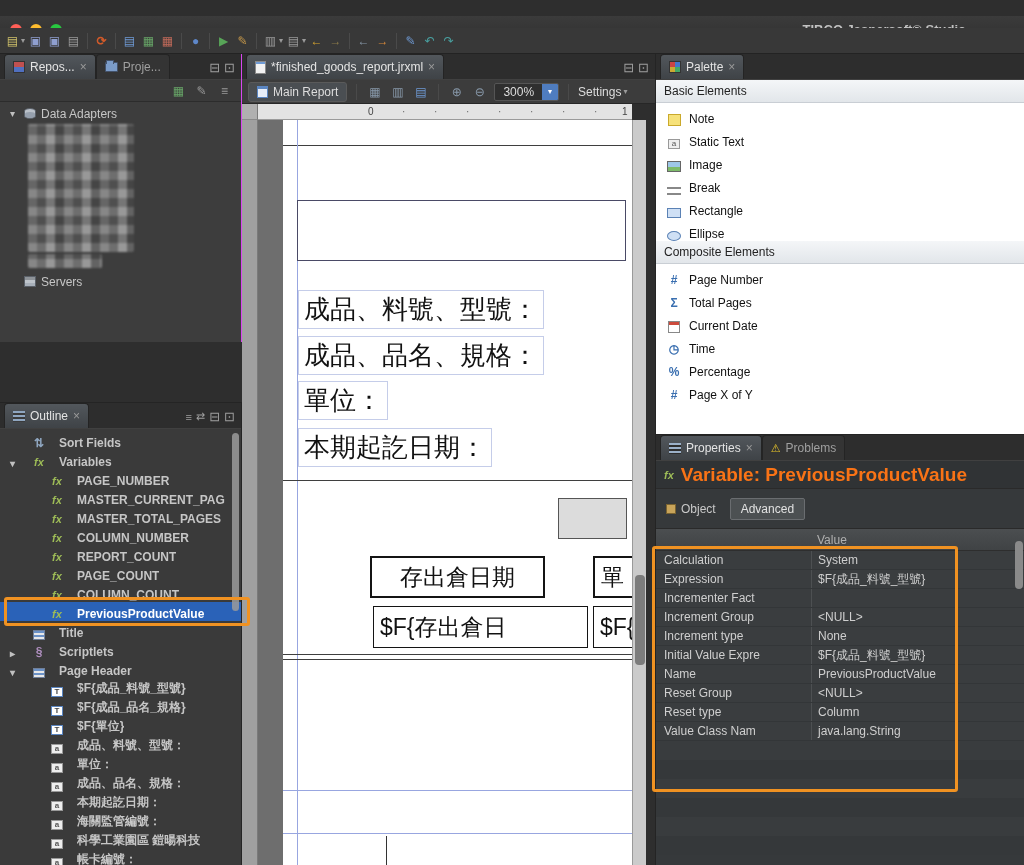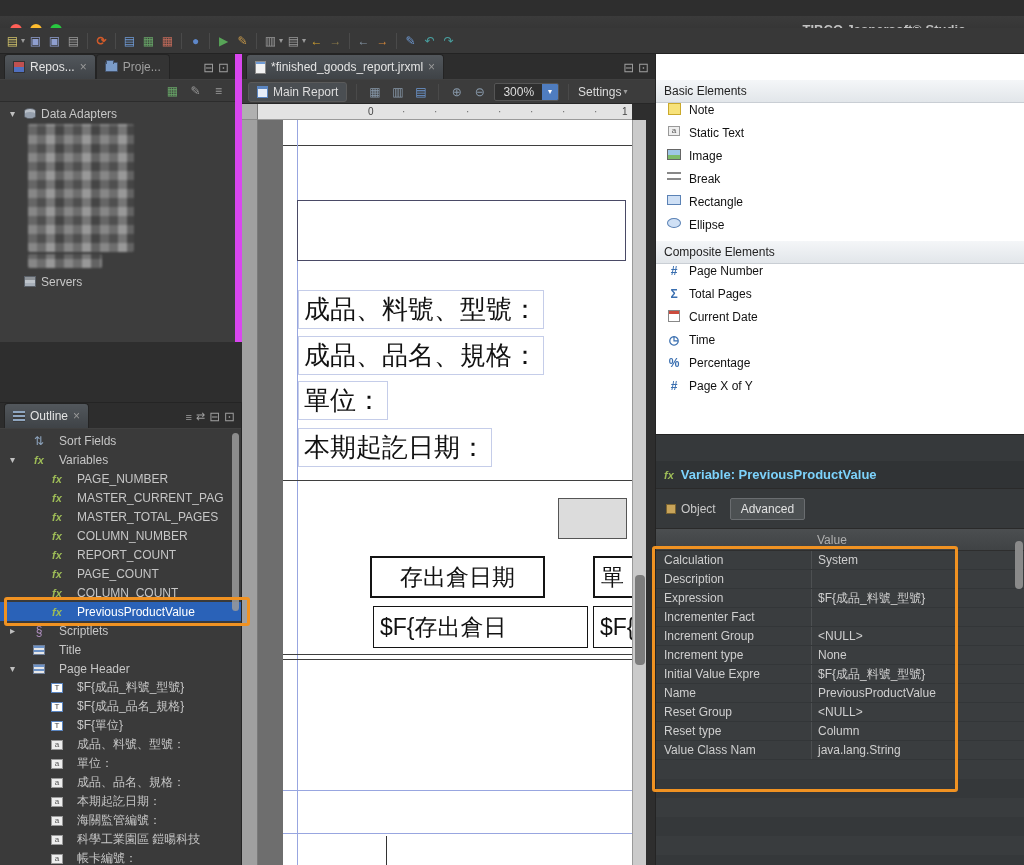--- a/index.html
+++ b/index.html
@@ -57,30 +57,30 @@
   .ic-tf{width:12px;height:10px;background:#fff;border:1px solid #5b86c2;color:#444;font-size:8px;line-height:8px;text-align:center;}
   .ic-tf::before{content:"T";}
   .ic-st{width:12px;height:10px;background:#eee;border:1px solid #999;color:#555;font-size:8px;line-height:8px;text-align:center;}
   .ic-st::before{content:"a";}
   .ic-palette{width:12px;height:12px;border:1px solid #333;background-image:linear-gradient(90deg,#cc4444 0 50%,#4477cc 50% 100%),linear-gradient(90deg,#ccaa33 0 50%,#44aa66 50% 100%);background-size:100% 50%;background-position:top,bottom;background-repeat:no-repeat;}
   .ic-proplist{width:12px;height:11px;background:repeating-linear-gradient(180deg,#9bb0c8 0 2px,#2d2d2d 2px 4px);}
   .ic-cube{width:10px;height:10px;background:#c8a45a;border:1px solid #7a6330;}
   .ic-mainrep{width:11px;height:12px;background:#e8eef8;border:1px solid #5b86c2;box-shadow:inset 0 2px 0 #5b86c2;}
 
   
-  .explorer{position:absolute;left:0;top:54px;width:242px;height:288px;background:#0f172a;border-right:7px solid #d946ef;}
+  .explorer{position:absolute;left:0;top:54px;width:242px;height:288px;background:#0f172a;border-right:1px solid #d946ef;}
   .viewbar{position:absolute;left:0;top:26px;width:100%;height:22px;background:#3a3a3a;border-bottom:1px solid #2c2c2c;display:flex;justify-content:flex-end;align-items:center;gap:6px;padding-right:8px;color:#9a9a9a;}
   .etree{position:absolute;left:0;top:48px;width:100%;bottom:0;background:#3d3d3d;}
   .erow{position:absolute;left:0;width:100%;height:19px;display:flex;align-items:center;gap:5px;padding-left:6px;color:#c6c6c6;}
   .pix{position:absolute;border-radius:2px;filter:blur(1.1px);background-image:repeating-linear-gradient(0deg,rgba(255,255,255,.10) 0 9px,rgba(0,0,0,.16) 9px 18px),repeating-linear-gradient(90deg,#7a7a7a 0 9px,#5e5e5e 9px 18px,#8d8d8d 18px 27px,#525252 27px 36px);}
 
   
   .outline{position:absolute;left:0;top:402px;width:242px;height:463px;background:#3a3a3a;border-right:1px solid #242424;border-top:1px solid #242424;}
   .otree{position:absolute;left:0;top:26px;right:0;bottom:0;overflow:hidden;padding-top:2px;}
-  .orow{height:19px;display:flex;align-items:center;gap:12px;padding-left:6px;white-space:nowrap;}
+  .orow{height:19px;display:flex;align-items:flex-end;gap:12px;padding-left:6px;white-space:nowrap;font-weight:bold;}
   .orow.ind1{padding-left:24px;}
   .orow.sel{background:#2a62b8;}
   .orow.sel .olbl{color:#ffffff;}
   .chev{width:13px;text-align:center;color:#c0c0c0;font-size:10px;flex:none;}
   .sp13{width:13px;flex:none;}
   .oic{width:16px;flex:none;text-align:center;display:flex;justify-content:center;}
   .olbl{color:#c6c6c6;overflow:hidden;text-overflow:clip;}
   .oscroll{position:absolute;right:2px;top:30px;width:7px;height:178px;background:#9b9b9b;border-radius:4px;opacity:.85;}
 
   
@@ -112,33 +112,33 @@
   .graybox{position:absolute;background:#dcdcdc;border:1px solid #555;}
   .vmark{position:absolute;width:1px;background:#333;}
   .cscroll{position:absolute;left:390px;top:0;width:14px;height:100%;background:#cbcbcb;border-left:1px solid #9a9a9a;}
   .cscroll .thumb{position:absolute;left:2px;width:10px;border-radius:4px;background:#7c7c7c;}
   .cfiller{position:absolute;left:404px;top:0;right:0;height:100%;background:#2e2e2e;}
 
   
   .palette{position:absolute;left:655px;top:54px;width:369px;height:380px;background:#ffffff;border-left:1px solid #242424;}
   .pbody{position:absolute;left:0;top:26px;right:0;bottom:0;background:#fff;}
   .psection{height:23px;display:flex;align-items:center;padding-left:8px;background:linear-gradient(#f4f6f8,#e2e6ea);border-bottom:1px solid #c9ced4;color:#222;}
-  .pitem{height:23px;display:flex;align-items:flex-start;gap:7px;padding-left:10px;color:#111;}
+  .pitem{height:23px;display:flex;align-items:flex-end;gap:7px;padding-left:10px;color:#111;}
   .picon{width:16px;display:flex;justify-content:center;flex:none;}
   .ic-note{width:13px;height:12px;background:#f7e27a;border:1px solid #caa92c;}
   .ic-image{width:14px;height:11px;border:1px solid #666;background:linear-gradient(#9ec7e8 55%,#7dbb6a 55%);}
   .ic-break{width:14px;height:8px;border-top:2px solid #888;border-bottom:2px solid #888;}
   .ic-rect{width:14px;height:10px;background:#cfe0f5;border:1px solid #5b82b5;}
   .ic-ellipse{width:14px;height:10px;background:#cfe0f5;border:1px solid #5b82b5;border-radius:50%;}
   .ic-cal{width:12px;height:12px;background:#fff;border:1px solid #888;box-shadow:inset 0 3px 0 #cc4b3d;}
   .gly{font-size:12px;color:#3a6fb0;font-weight:bold;}
 
   .props{position:absolute;left:655px;top:434px;width:369px;height:431px;background:#36393b;border-left:1px solid #242424;border-top:1px solid #242424;}
   .phead{position:absolute;left:0;top:26px;width:100%;height:28px;background:#303335;display:flex;align-items:center;gap:7px;padding-left:8px;border-bottom:1px solid #2a2a2a;}
-  .phead .t{font-weight:bold;color:#7dd3fc;font-size:13px;}
+  .phead .t{font-weight:bold;color:#f97316;font-size:19px;}
   .pmode{position:absolute;left:0;top:54px;width:100%;height:40px;background:#36393b;display:flex;align-items:center;gap:14px;padding-left:10px;border-bottom:1px solid #2a2a2a;}
   .mtab{display:flex;align-items:center;gap:5px;color:#c9c9c9;}
   .mtab.adv{background:#4c5052;border:1px solid #6a6d70;border-radius:2px;padding:3px 10px;color:#e2e2e2;}
   .pcolhead{position:absolute;left:0;top:94px;width:100%;height:22px;background:linear-gradient(#4b4e50,#404345);display:flex;align-items:center;color:#b0b0b0;border-bottom:1px solid #2e2e2e;}
   .pcolhead .c1{width:155px;padding-left:8px;margin-top:48px;}
   .pcolhead .c2{padding-left:6px;}
   .ptable{position:absolute;left:0;top:116px;width:100%;}
   .prow{height:19px;display:flex;align-items:center;background:#3a3d3f;border-bottom:1px solid #333638;}
   .pname{width:155px;padding-left:8px;color:#cfcfcf;white-space:nowrap;overflow:hidden;flex:none;}
   .pval{flex:1;border-left:1px solid #4d5052;padding-left:6px;color:#cfcfcf;white-space:nowrap;overflow:hidden;align-self:stretch;display:flex;align-items:center;}
@@ -311,32 +311,32 @@
           <span class="olbl">COLUMN_COUNT</span>
         </div>
       <div class="orow ind1 sel">
           <span class="sp13"></span>
           <span class="oic">
             <span class="i-fx"></span>
           </span>
           <span class="olbl">PreviousProductValue</span>
         </div>
       <div class="orow">
+          <span class="sp13"></span>
+          <span class="oic">
+            <span class="ic ic-band"></span>
+          </span>
+          <span class="olbl">Title</span>
+        </div>
+      <div class="orow">
           <span class="chev i-chev-c"></span>
           <span class="oic">
             <span class="i-script"></span>
           </span>
           <span class="olbl">Scriptlets</span>
-        </div>
-      <div class="orow">
-          <span class="sp13"></span>
-          <span class="oic">
-            <span class="ic ic-band"></span>
-          </span>
-          <span class="olbl">Title</span>
         </div>
       <div class="orow">
           <span class="chev i-chev-e"></span>
           <span class="oic">
             <span class="ic ic-band"></span>
           </span>
           <span class="olbl">Page Header</span>
         </div>
       <div class="orow ind1">
           <span class="sp13"></span>
@@ -486,20 +486,27 @@
         </div>
       </div>
       <div class="cscroll">
         <div class="thumb" style="top:455px;height:90px;"></div>
       </div>
       <div class="cfiller"></div>
     </div>
   </div>
 
   <div class="palette">
+    <div class="tabbar">
+      <div class="tab active">
+        <span class="ic ic-palette"></span>
+        <span>Palette</span>
+        <span class="i-close"></span>
+      </div>
+    </div>
     <div class="pbody">
       <div class="psection">
           <span>Basic Elements</span>
         </div>
       <div class="pitem">
           <span class="picon">
             <span class="ic ic-note"></span>
           </span>
           <span>Note</span>
         </div>
@@ -569,20 +576,31 @@
       <div class="pitem">
           <span class="picon">
             <span class="gly">#</span>
           </span>
           <span>Page X of Y</span>
         </div>
     </div>
   </div>
 
   <div class="props">
+    <div class="tabbar">
+      <div class="tab active">
+        <span class="ic ic-proplist"></span>
+        <span>Properties</span>
+        <span class="i-close"></span>
+      </div>
+      <div class="tab">
+        <span class="i-warn"></span>
+        <span>Problems</span>
+      </div>
+    </div>
     <div class="phead">
       <span class="i-fx"></span>
       <span class="t">Variable: PreviousProductValue</span>
     </div>
     <div class="pmode">
       <span class="mtab">
         <span class="ic ic-cube"></span>
         <span>Object</span>
       </span>
       <span class="mtab adv">
@@ -592,24 +610,20 @@
     <div class="pcolhead">
       <span class="c1">Property</span>
       <span class="c2">Value</span>
     </div>
     <div class="ptable">
       <div class="prow">
           <span class="pname">Calculation</span>
           <span class="pval">System</span>
         </div>
       <div class="prow">
-          <span class="pname">Description</span>
-          <span class="pval"></span>
-        </div>
-      <div class="prow">
           <span class="pname">Expression</span>
           <span class="pval">$F{成品_料號_型號}</span>
         </div>
       <div class="prow">
           <span class="pname">Incrementer Fact</span>
           <span class="pval"></span>
         </div>
       <div class="prow">
           <span class="pname">Increment Group</span>
           <span class="pval">&lt;NULL&gt;</span>

